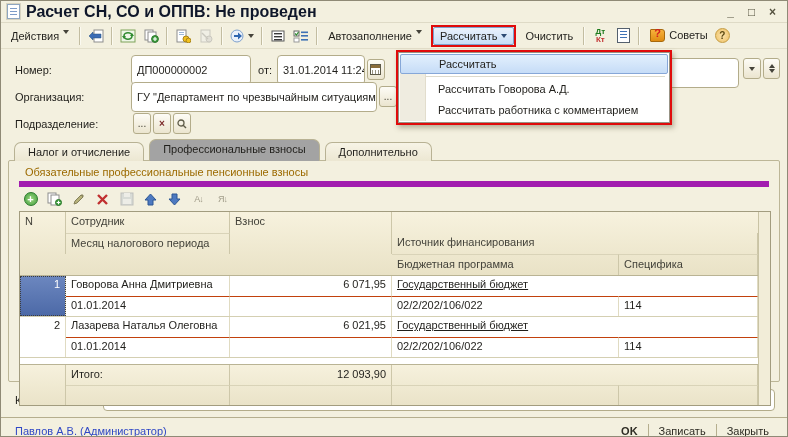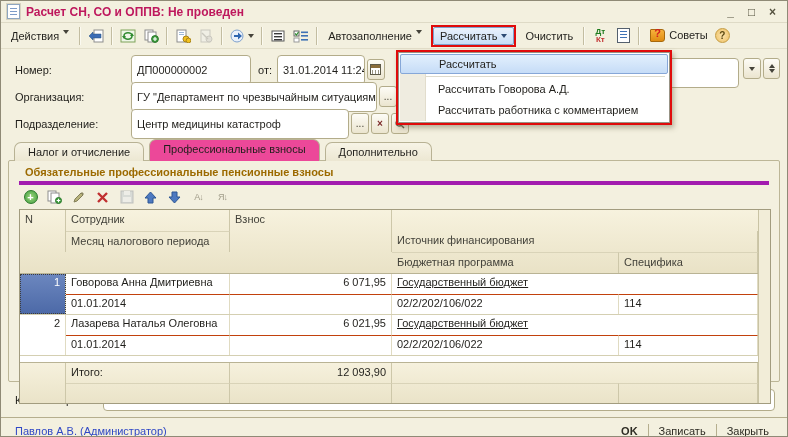--- a/index.html
+++ b/index.html
@@ -8,21 +8,21 @@
   .window{ width:788px; height:437px; background:#f3f0df; border:1px solid #8f8a76;
     position:relative; overflow:hidden; }
 
   
   .titlebar{ height:22px; display:flex; align-items:center; gap:6px; padding:0 6px;
     border-bottom:1px solid #dedac6; }
   .doc-icon{ width:13px; height:15px; background:#fff; border:1px solid #8ea6c0;
     box-shadow:0 0 0 1px #d7d3c0; position:relative; }
   .doc-icon:before{ content:""; position:absolute; left:2px; right:2px; top:3px; height:7px;
     background:repeating-linear-gradient(#7d9cc8 0 1px, transparent 1px 3px); }
-  .title{ font-weight:bold; font-size:12px; color:#be185d; flex:1; white-space:nowrap; }
+  .title{ font-weight:bold; font-size:16px; color:#0f172a; flex:1; white-space:nowrap; }
   .win-controls{ display:flex; gap:4px; }
   .win-controls span{ width:17px; text-align:center; color:#55523f; font-weight:bold; font-size:12px; }
 
   
   .toolbar{ height:26px; display:flex; align-items:center; padding:0 4px; gap:1px;
     border-bottom:1px solid #e3dfca; }
   .tb-btn{ padding:3px 6px; display:flex; align-items:flex-start; gap:4px; border-radius:2px; white-space:nowrap; }
   .tri{ width:0; height:0; border-left:3px solid transparent; border-right:3px solid transparent;
     border-top:4px solid #45433a; display:inline-block; }
   .tb-sep{ width:0; height:18px; border-left:1px solid #c3bda1; border-right:1px solid #fbfaf1; margin:0 3px; }
@@ -66,24 +66,24 @@
     background:linear-gradient(#fdfcf6,#ebe5cf); display:flex; flex-direction:column;
     align-items:center; justify-content:center; gap:1px; }
   .spin i, .dd-tri{ width:0; height:0; border-left:3px solid transparent; border-right:3px solid transparent; display:block; }
   .spin .up{ border-bottom:4px solid #45433a; } .spin .dn{ border-top:4px solid #45433a; }
   .dd-tri{ border-top:4px solid #45433a; }
 
   
   .tabs{ display:flex; padding-left:13px; height:22px; position:relative; z-index:3; align-items:flex-end; }
   .tab{ padding:3px 13px 2px; border:1px solid #b8b294; border-bottom:none; border-radius:7px 7px 0 0;
     margin-right:5px; background:linear-gradient(#f7f4e6,#ece7d2); height:19px; white-space:nowrap; }
-  .tab.active{ background:#ec4899; height:22px; box-shadow:0 2px 0 -1px #f3f0df; }
+  .tab.active{ background:#a3a3a3; height:22px; box-shadow:0 2px 0 -1px #f3f0df; }
   .panel{ margin:-1px 7px 0; border:1px solid #bcb697; border-radius:2px; height:222px;
     padding:3px 10px 0; position:relative; z-index:2; background:#f3f0df; }
-  .section-title{ font-weight:bold; color:#9c6a00; padding:2px 0 3px 6px; border-bottom:4px solid #a21caf; }
+  .section-title{ font-weight:normal; color:#9c6a00; padding:2px 0 3px 6px; border-bottom:6px solid #a21caf; }
   .grid-toolbar{ display:flex; align-items:center; gap:7px; padding:4px 0 4px 3px; }
   .gt-ico{ width:17px; height:16px; display:flex; align-items:center; justify-content:center; }
   .circle-add{ width:14px; height:14px; border-radius:50%; background:radial-gradient(#9fd77f,#3f9e3f);
     border:1px solid #2c7a2c; color:#fff; font-weight:bold; font-size:11px; line-height:12px; text-align:center; }
   .sort-txt{ font-size:9px; color:#9a968365; color:#a09c89; letter-spacing:-1px; }
 
   
   .table-wrap{ position:relative; width:752px; border:1px solid #a29c7f; background:#fff; }
   .scroll-strip{ position:absolute; top:0; right:0; bottom:0; width:12px;
     border-left:1px solid #c9c3a4; background:#f2edd8; }
@@ -277,21 +277,20 @@
       <span class="mini-btn">...</span>
       <span class="mini-btn">
         <svg width="10" height="10">
             <circle cx="4" cy="4" r="3" fill="none" stroke="#5e5b48" stroke-width="1.3"></circle>
             <path d="M6.2 6.2 L9 9" stroke="#5e5b48" stroke-width="1.4"></path>
           </svg>
       </span>
     </div>
     <div class="frow">
       <span class="flabel">Подразделение:</span>
-      <span class="input" style="width:218px">Центр медицины катастроф</span>
       <span class="mini-btn">...</span>
       <span class="mini-btn clear-x">×</span>
       <span class="mini-btn">
         <svg width="10" height="10">
             <circle cx="4" cy="4" r="3" fill="none" stroke="#5e5b48" stroke-width="1.3"></circle>
             <path d="M6.2 6.2 L9 9" stroke="#5e5b48" stroke-width="1.4"></path>
           </svg>
       </span>
     </div>
   </div>

